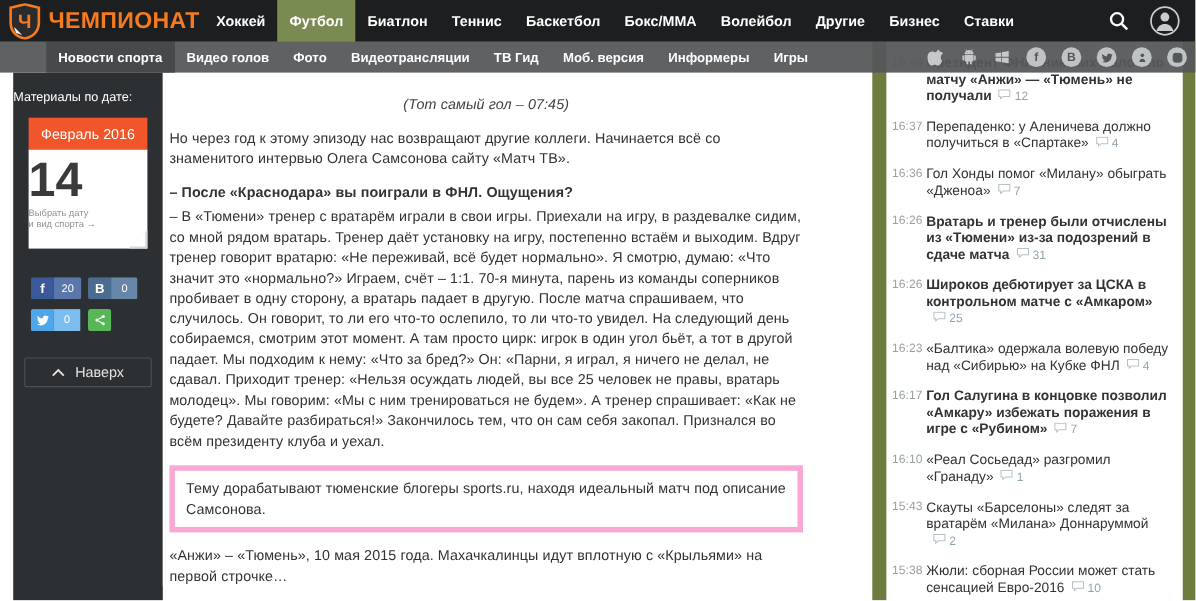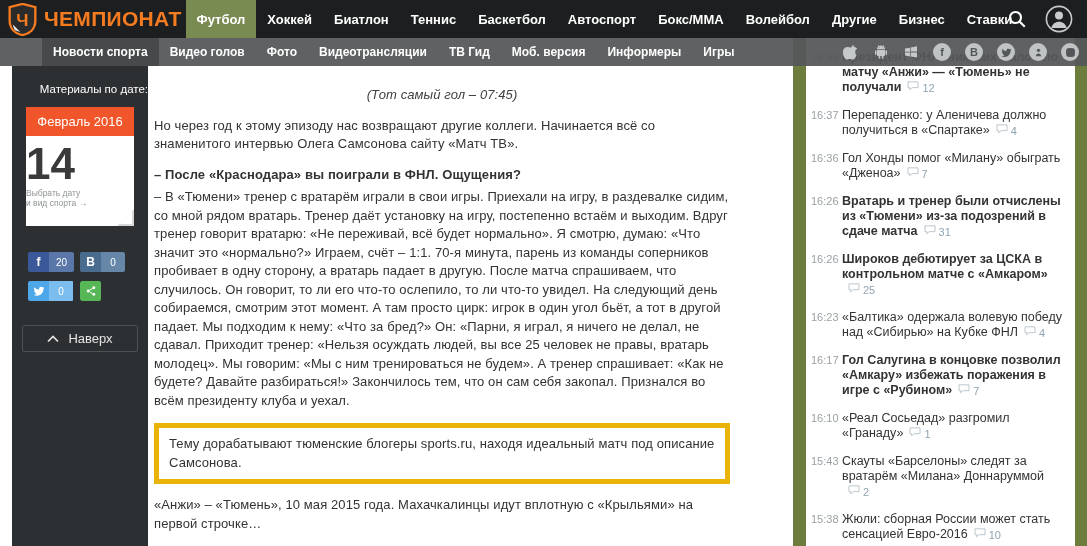--- a/index.html
+++ b/index.html
@@ -29,21 +29,21 @@
   .subnav-icons{position:absolute;right:8px;top:0;height:100%;display:flex;align-items:center;gap:14px;}
   .app-icon{display:flex;cursor:pointer;}
   .app-icon svg{width:16px;height:16px;fill:#c6c9c9;}
   .soc-icon{width:18px;height:18px;border-radius:50%;background:#bfc3c3;display:flex;
             align-items:center;justify-content:center;cursor:pointer;}
   .soc-icon svg{width:11px;height:11px;fill:#54575a;}
   .soc-icon .glyph{font-size:11px;font-weight:bold;color:#54575a;line-height:1;}
 
   
   .sidebar{position:absolute;left:12px;top:66px;width:136px;height:480px;background:#2d3032;color:#fff;}
-  .date-label{margin:17px 0 12px;text-align:right;font-size:11.5px;}
+  .date-label{margin:17px 0 12px;text-align:left;font-size:11.5px;}
   .calendar{width:108px;margin:0 auto;cursor:pointer;}
   .cal-head{background:#f0562a;text-align:center;font-size:13px;padding:7px 11px;color:#fff;}
   .cal-body{background:#fff;color:#333;text-align:left;position:relative;padding:5px 0 8px;height:77px;}
   .cal-day{font-size:44px;font-weight:bold;line-height:45px;color:#3a3a3a;}
   .cal-hint{font-size:8.5px;color:#8f9496;line-height:10px;margin-top:2px;cursor:pointer;}
   .cal-fold{position:absolute;right:0;bottom:0;width:0;height:0;
             border-left:17px solid transparent;border-bottom:17px solid #d9d9d9;}
   .cal-fold:after{content:"";position:absolute;left:-15px;top:2px;width:0;height:0;
             border-left:13px solid transparent;border-bottom:13px solid #fff;}
   .share-grid{margin:26px 0 0 16px;display:grid;grid-template-columns:auto auto;gap:9px 6px;justify-content:start;}
@@ -62,21 +62,21 @@
            align-items:center;justify-content:center;gap:9px;cursor:pointer;font-family:inherit;}
 
   
   .article{position:absolute;left:148px;top:66px;width:590px;background:#fff;color:#333;
            font-size:13px;line-height:18.5px;letter-spacing:.1px;}
   .article-inner{padding:0 8px 0 6px;}
   .caption{font-style:italic;text-align:center;margin-top:20px;color:#404040;}
   .article p{margin:12px 0 0;}
   .article p.q{font-weight:bold;margin-top:12px;}
   .article p.a{margin-top:4px;}
-  .highlight-box{border:5px solid #eab308;margin-top:13px;padding:7px 10px;}
+  .highlight-box{border:5px solid #f9a8d4;margin-top:13px;padding:7px 10px;}
 
   
   .strip{position:absolute;top:38px;bottom:0;width:13px;background:#6d7d3e;z-index:5;}
   .strip-left{left:793px;}
   .strip-right{left:1075px;width:12px;}
   .newsfeed{position:absolute;left:806px;top:38px;width:269px;bottom:0;background:#fff;z-index:6;
             padding-top:12px;box-sizing:border-box;}
   .news-item{display:flex;padding:0 10px 0 5px;margin-bottom:12px;cursor:pointer;}
   .news-time{width:31px;flex:none;font-size:11px;color:#9aa1a4;padding-top:1px;}
   .news-title{flex:1;font-size:12.5px;line-height:15px;color:#333;}
@@ -93,26 +93,25 @@
   <header class="topnav">
     <div class="logo">
       <svg viewBox="0 0 34 36">
         <path d="M17 1 L31 4.5 V19 C31 28 25 33.5 17 35 C9 33.5 3 28 3 19 V4.5 Z" fill="#2b2b2b" stroke="#f47b20" stroke-width="2.6"></path>
         <path d="M6.5 23.5 L14.5 31.5 L8.5 29.5 Q7 27 6.5 23.5 Z" fill="#efefef"></path>
         <text x="17" y="25" text-anchor="middle" font-size="19" font-weight="bold" fill="#f47b20">Ч</text>
       </svg>
       <span class="logo-text">ЧЕМПИОНАТ</span>
     </div>
     <nav class="topnav-items" id="topnav-items">
+        <span class="tn-item">Хоккей</span>
         <span class="tn-item active">Футбол</span>
-        <span class="tn-item">Хоккей</span>
         <span class="tn-item">Биатлон</span>
         <span class="tn-item">Теннис</span>
         <span class="tn-item">Баскетбол</span>
-        <span class="tn-item">Автоспорт</span>
         <span class="tn-item">Бокс/MMA</span>
         <span class="tn-item">Волейбол</span>
         <span class="tn-item">Другие</span>
         <span class="tn-item">Бизнес</span>
         <span class="tn-item">Ставки</span>
       </nav>
     <div class="topnav-right">
       <span class="search-ic">
         <svg width="20" height="20" viewBox="0 0 16 16" fill="none" stroke="#fff" stroke-width="1.7">
           <circle cx="6.8" cy="6.8" r="4.4"></circle>

